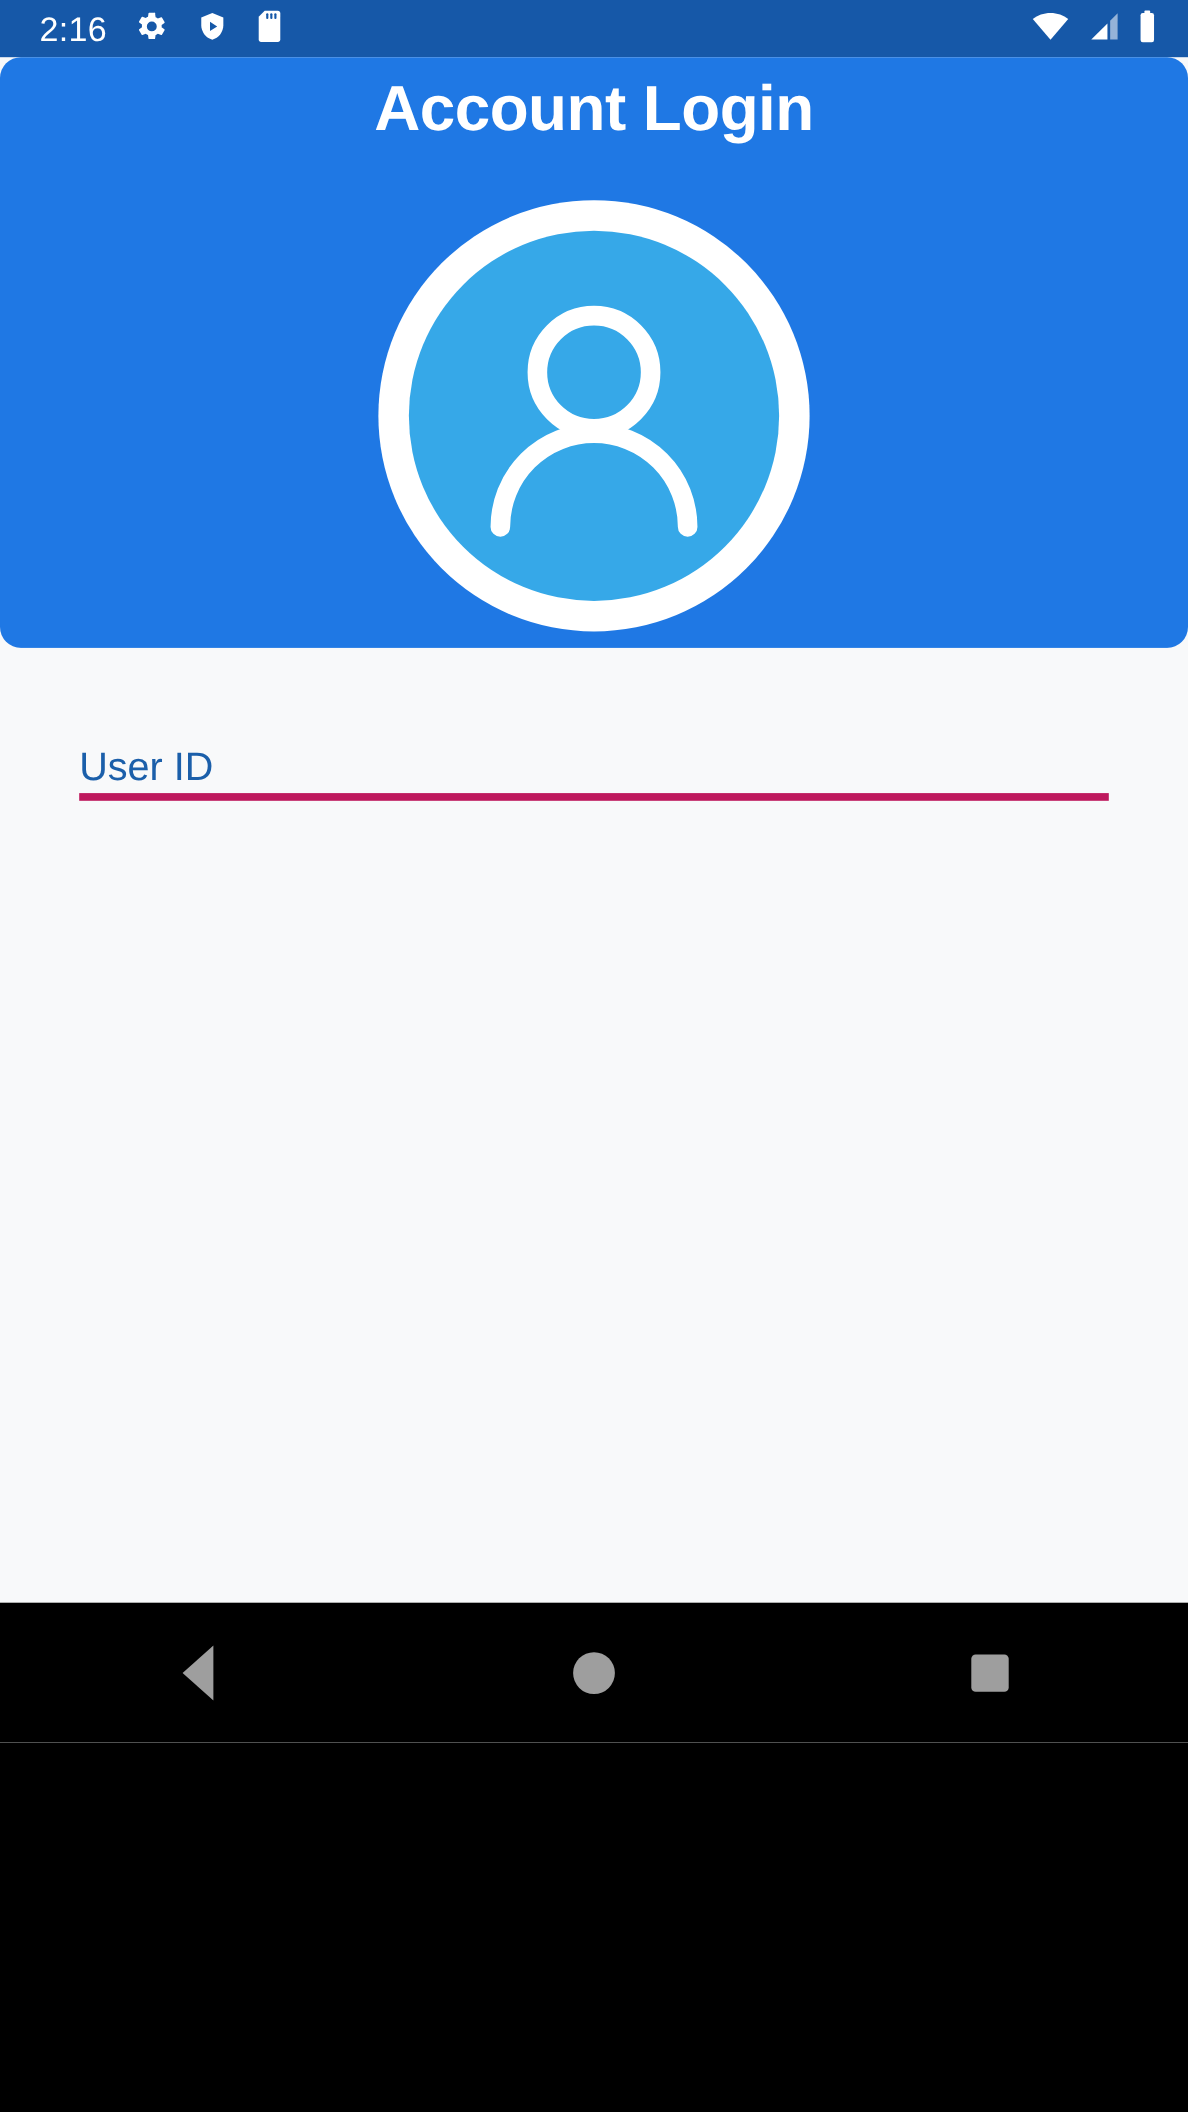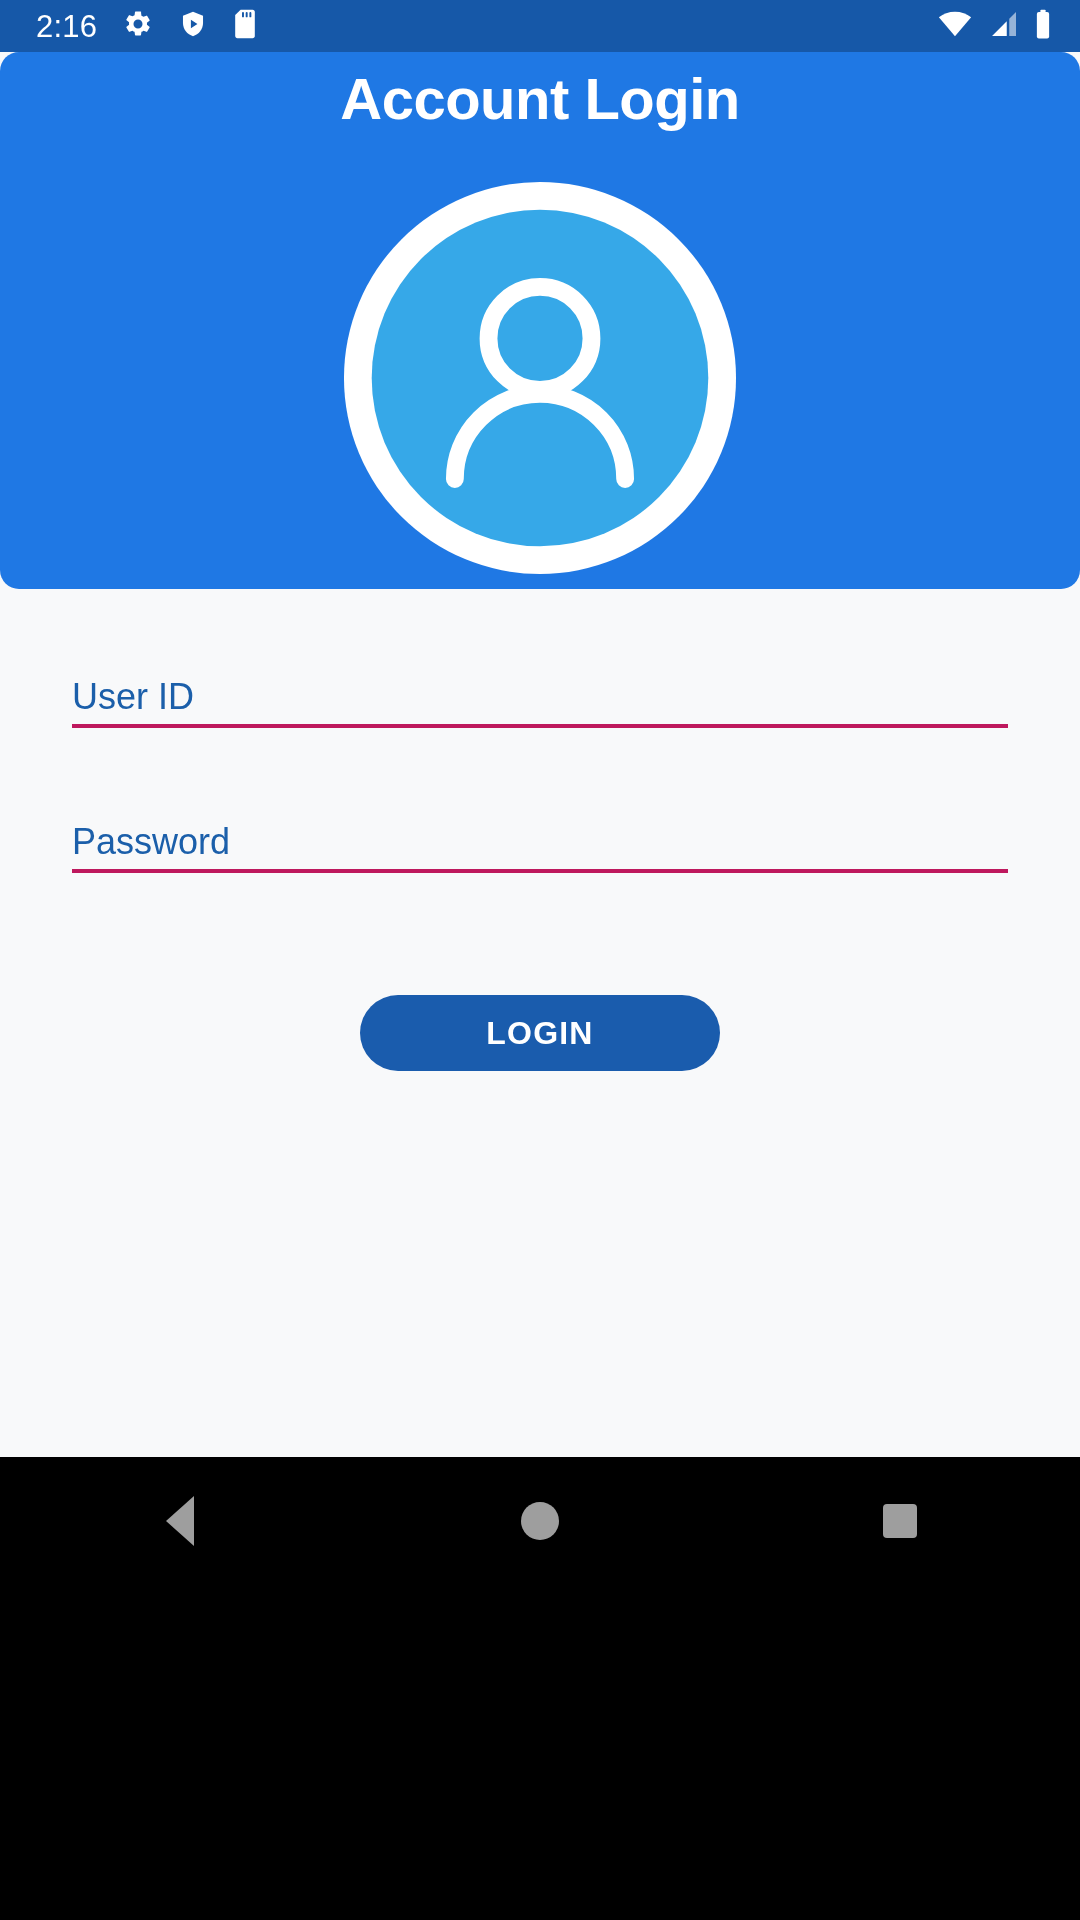--- a/index.html
+++ b/index.html
@@ -91,21 +91,21 @@
     left: 0;
     width: 1080px;
     bottom: 127px;
     background: #f8f9fa;
   }
   .field {
     position: absolute;
     left: 72px;
     width: 936px;
     height: 58px;
-    border-bottom: 4px solid #be185d;
+    border-bottom: 7px solid #be185d;
     box-sizing: border-box;
   }
   #field-userid  { top: 81px; }
   #field-password{ top: 226px; }
   .field-input {
     display: block;
     width: 100%;
     height: 54px;
     border: 0;
     outline: none;
@@ -243,25 +243,21 @@
       </svg>
     </div>
   </div>
 
   <div id="form-area">
 
     <div class="field" id="field-userid">
       <input class="field-input" id="input-userid" type="text" placeholder="User ID" style="">
     </div>
 
-    <div class="field" id="field-password">
-      <input class="field-input" id="input-password" type="text" placeholder="Password" style="">
-    </div>
-
-    <button id="login-button">LOGIN</button>
+
   </div>
 
   <div id="nav-bar">
     <div class="nav-btn">
       <span class="nav-back"></span>
     </div>
     <div class="nav-btn">
       <span class="nav-home"></span>
     </div>
     <div class="nav-btn">

